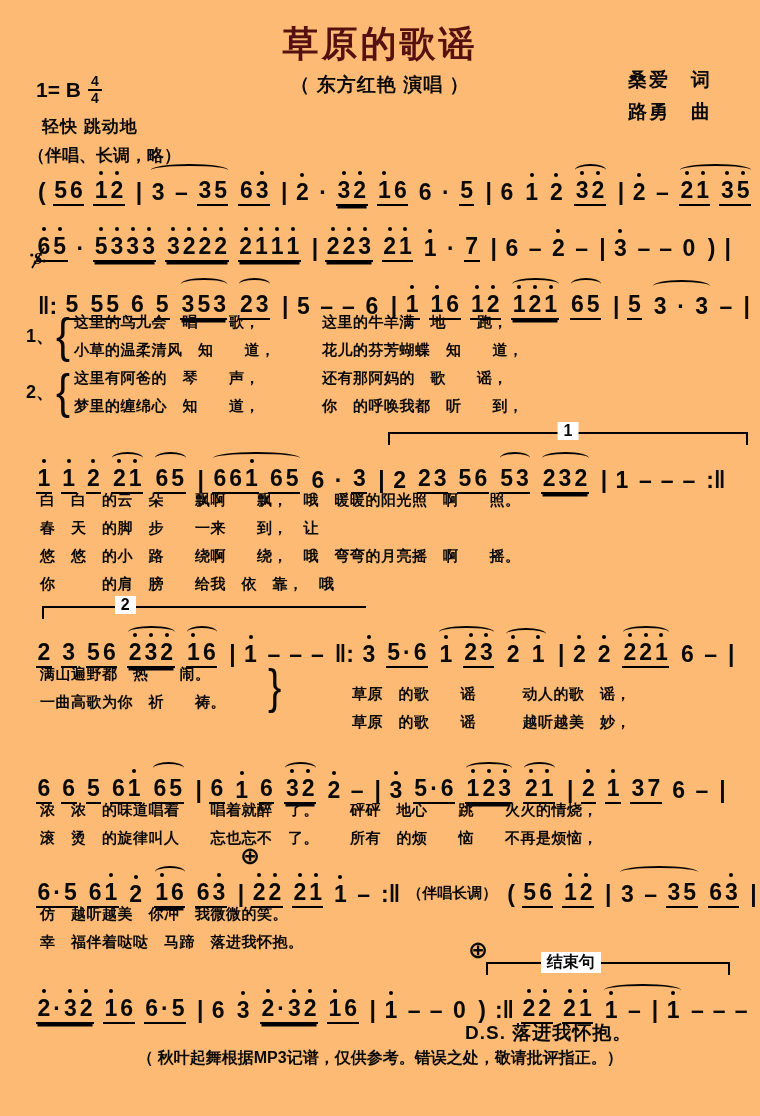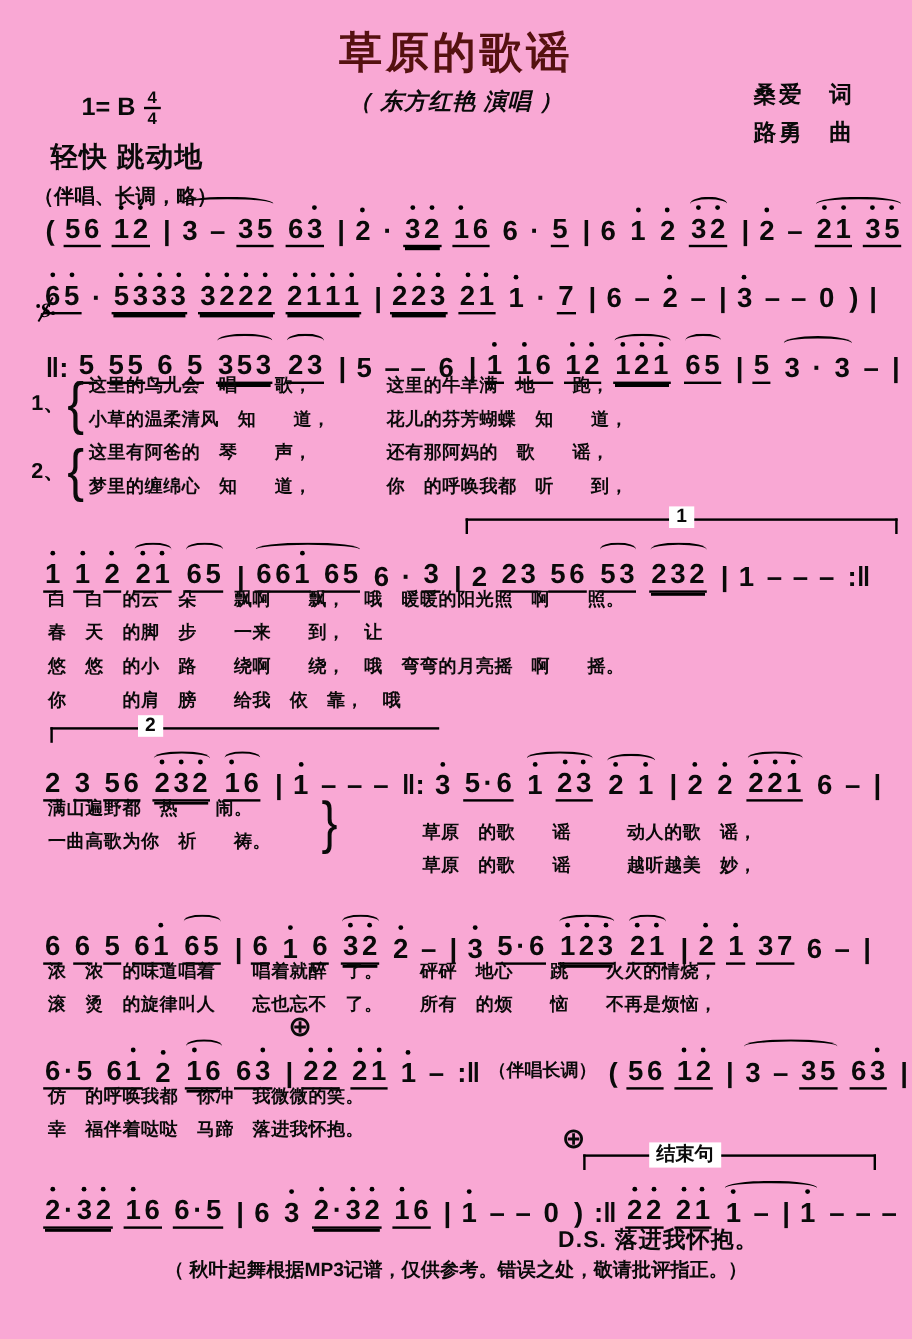--- a/index.html
+++ b/index.html
@@ -1,33 +1,33 @@
 <!DOCTYPE html>
 <html><head>
 <meta charset="utf-8">
 <style>
   html,body{margin:0;padding:0;background:#e8e8e8;}
   .sheet{
-    position:relative;width:760px;height:1116px;margin:0 auto;background:#f9a8d4;
+    position:relative;width:760px;height:1116px;margin:0 auto;background:#fdba74;
     font-family:"Liberation Sans","DejaVu Sans",sans-serif;color:#0a0a0a;overflow:hidden;
   }
   
   .title{position:absolute;top:20px;left:0;width:100%;text-align:center;
     font-size:36px;font-weight:800;letter-spacing:3px;color:#551110;}
   .subtitle{position:absolute;top:72px;left:0;width:100%;text-align:center;
-    font-size:19px;font-weight:700;letter-spacing:1px;font-style:italic;}
+    font-size:19px;font-weight:700;letter-spacing:1px;}
   .credits{position:absolute;top:64px;right:48px;text-align:center;
     font-size:19px;font-weight:700;line-height:32px;letter-spacing:2px;}
   
   .meta{position:absolute;left:36px;top:74px;font-weight:700;}
-  .keyline{display:flex;align-items:center;font-size:21px;margin-left:32px;}
+  .keyline{display:flex;align-items:center;font-size:21px;}
   .frac{display:inline-flex;flex-direction:column;align-items:center;
     font-size:14px;line-height:1.1;margin-left:7px;}
   .frac .fnum{border-bottom:2px solid #000;padding:0 3px;}
-  .tempo{font-size:23px;margin:8px 0 0 6px;letter-spacing:1px;}
+  .tempo{font-size:17px;margin:8px 0 0 6px;letter-spacing:1px;}
   .mnote{font-size:17px;margin:6px 0 0 -8px;}
   
   .mrow{position:absolute;left:36px;width:716px;height:48px;
     display:flex;align-items:flex-end;font-size:23px;font-weight:700;line-height:1;}
   .grp{display:inline-flex;align-items:flex-end;position:relative;margin-right:9px;padding-bottom:2px;}
   .nt{position:relative;padding:0 1.5px;line-height:1;}
   .nt.da::before{content:'';position:absolute;top:-8px;left:50%;transform:translateX(-50%);
     width:4px;height:4px;background:#000;border-radius:50%;}
   .u1{border-bottom:2.5px solid #000;}
   .u2{border-bottom:2.5px solid #000;box-shadow:0 4px 0 -1.5px #000;}
@@ -708,19 +708,19 @@
   </div>
 
   <div class="lyr" style="left:40px;top:486px;"><span>白　白　的云　朵　　飘啊　　飘，　哦　暖暖的阳光照　啊　　照。</span><br><span>春　天　的脚　步　　一来　　到，　让</span><br><span>悠　悠　的小　路　　绕啊　　绕，　哦　弯弯的月亮摇　啊　　摇。</span><br><span>你　　　的肩　膀　　给我　依　靠，　哦</span></div>
 
   <div class="lyr" style="left:40px;top:660px;"><span>满山遍野都　热　　闹。</span><br><span>一曲高歌为你　祈　　祷。</span></div>
   <span class="ebrace" style="left:268px;top:664px;">}</span>
   <div class="lyr" style="left:352px;top:680px;"><span>草原　的歌　　谣　　　动人的歌　谣，</span><br><span>草原　的歌　　谣　　　越听越美　妙，</span></div>
 
   <div class="lyr" style="left:40px;top:796px;"><span>浓　浓　的味道唱着　　唱着就醉　了。　　砰砰　地心　　跳　　火火的情烧，</span><br><span>滚　烫　的旋律叫人　　忘也忘不　了。　　所有　的烦　　恼　　不再是烦恼，</span></div>
 
-  <div class="lyr" style="left:40px;top:900px;"><span>仿　的呼唤我都　你冲　我微微的笑。</span><br><span>幸　福伴着哒哒　马蹄　落进我怀抱。</span></div>
+  <div class="lyr" style="left:40px;top:900px;"><span>仿　越听越美　你冲　我微微的笑。</span><br><span>幸　福伴着哒哒　马蹄　落进我怀抱。</span></div>
 
   <div class="dsline" style="left:450px;top:1020px;">D.S. 落进我怀抱。</div>
 
   <div class="footer" style="top:1048px;">（ 秋叶起舞根据MP3记谱，仅供参考。错误之处，敬请批评指正。）</div>
 
 </div>
 
 </body></html>

